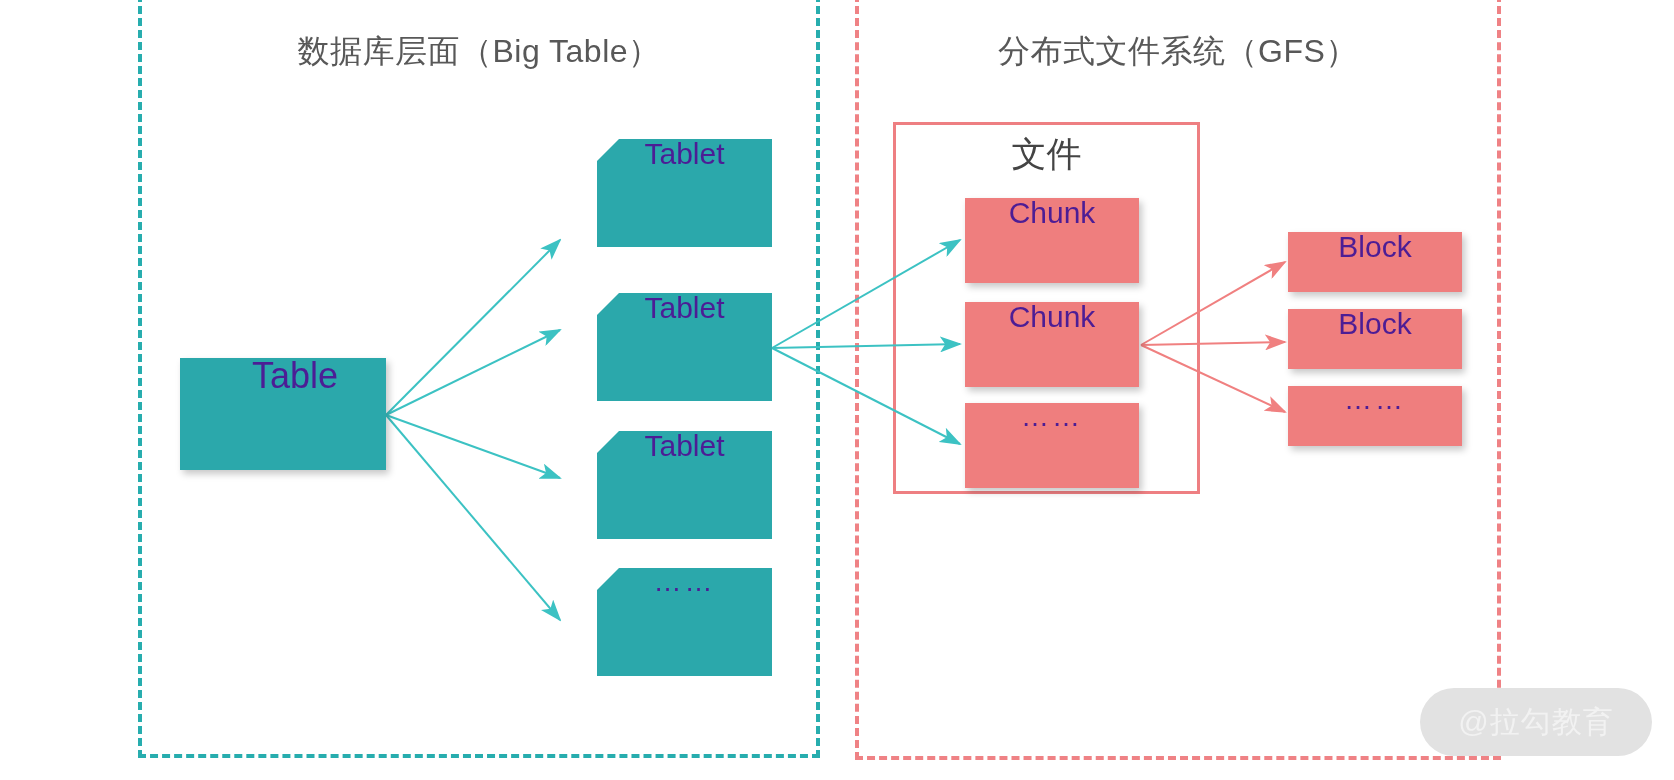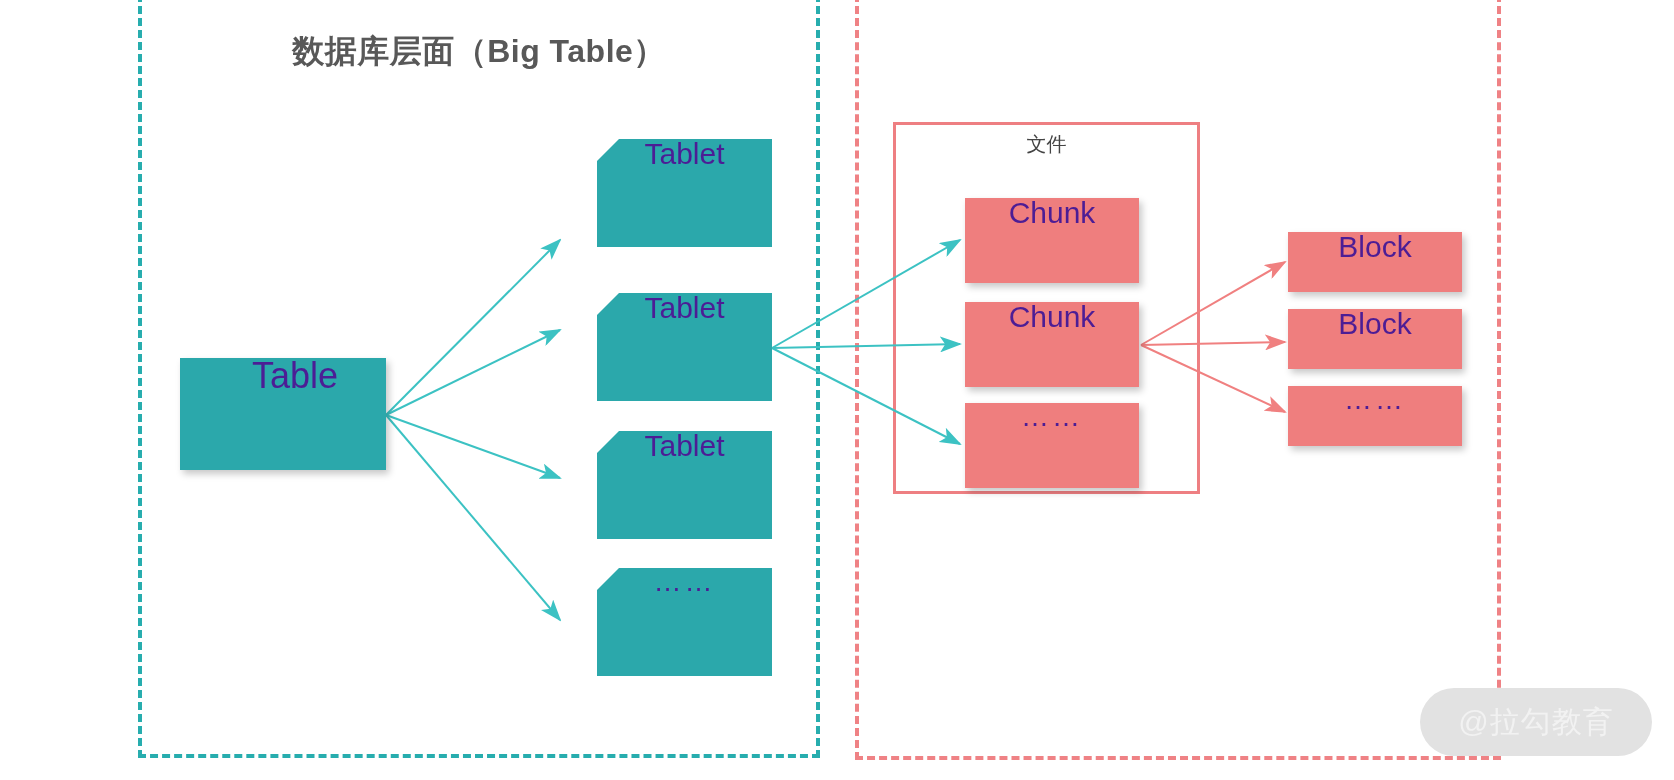--- a/index.html
+++ b/index.html
@@ -27,41 +27,41 @@
   }
   #region-gfs{
     left:855px; top:-6px; width:646px; height:766px;
     border:4px dashed #EF8285;
   }
 
   .region-title{
     position:absolute;
     text-align:center;
     font-size:32px;
-    font-weight:bold;
+    font-weight:normal;
     color:#585858;
     letter-spacing:0.5px;
     white-space:nowrap;
   }
   #title-bigtable{ left:138px; top:30px; width:682px; }
   #title-gfs{ left:855px; top:30px; width:646px; }
 
   
   #file-box{
     position:absolute;
     left:893px; top:122px; width:307px; height:372px;
     border:3px solid #EE7F82;
     box-sizing:border-box;
     background:#ffffff;
   }
   #file-label{
     position:absolute;
     left:893px; top:131px; width:307px;
     text-align:center;
-    font-size:20px;
+    font-size:35px;
     color:#444444;
     white-space:nowrap;
   }
 
   
   .node{
     position:absolute;
     box-sizing:border-box;
     display:flex;
     justify-content:center;
@@ -106,20 +106,21 @@
 </style>
 </head>
 <body>
 
 <div id="stage">
 
   <div class="region" id="region-bigtable"></div>
   <div class="region" id="region-gfs"></div>
 
   <div class="region-title" id="title-bigtable">数据库层面（Big Table）</div>
+  <div class="region-title" id="title-gfs">分布式文件系统（GFS）</div>
 
   <div id="file-box"></div>
   <div id="file-label">文件</div>
 
   <svg id="arrows" viewBox="0 0 1674 780" xmlns="http://www.w3.org/2000/svg">
     <defs>
       <marker id="ah-teal" markerWidth="11" markerHeight="8" refX="10" refY="4" orient="auto" markerUnits="strokeWidth">
         <path d="M0,0 L11,4 L0,8 L2.6,4 z" fill="#3CC2C3"></path>
       </marker>
       <marker id="ah-pink" markerWidth="11" markerHeight="8" refX="10" refY="4" orient="auto" markerUnits="strokeWidth">

